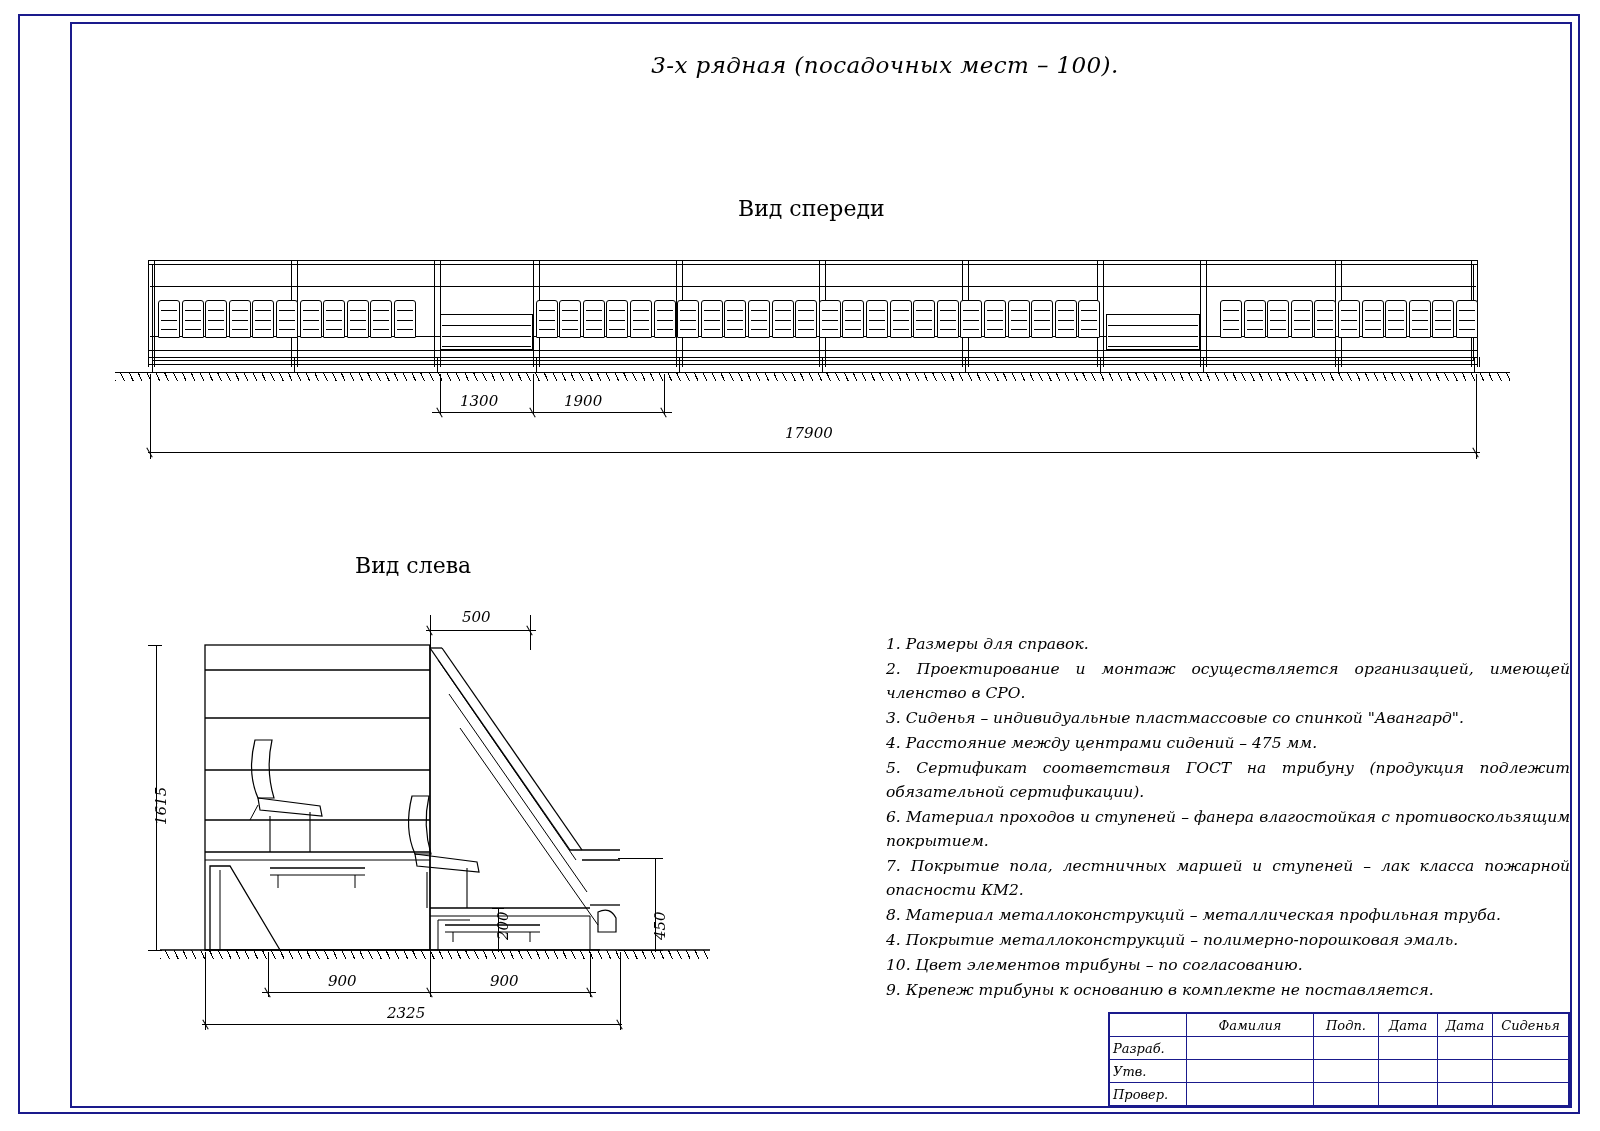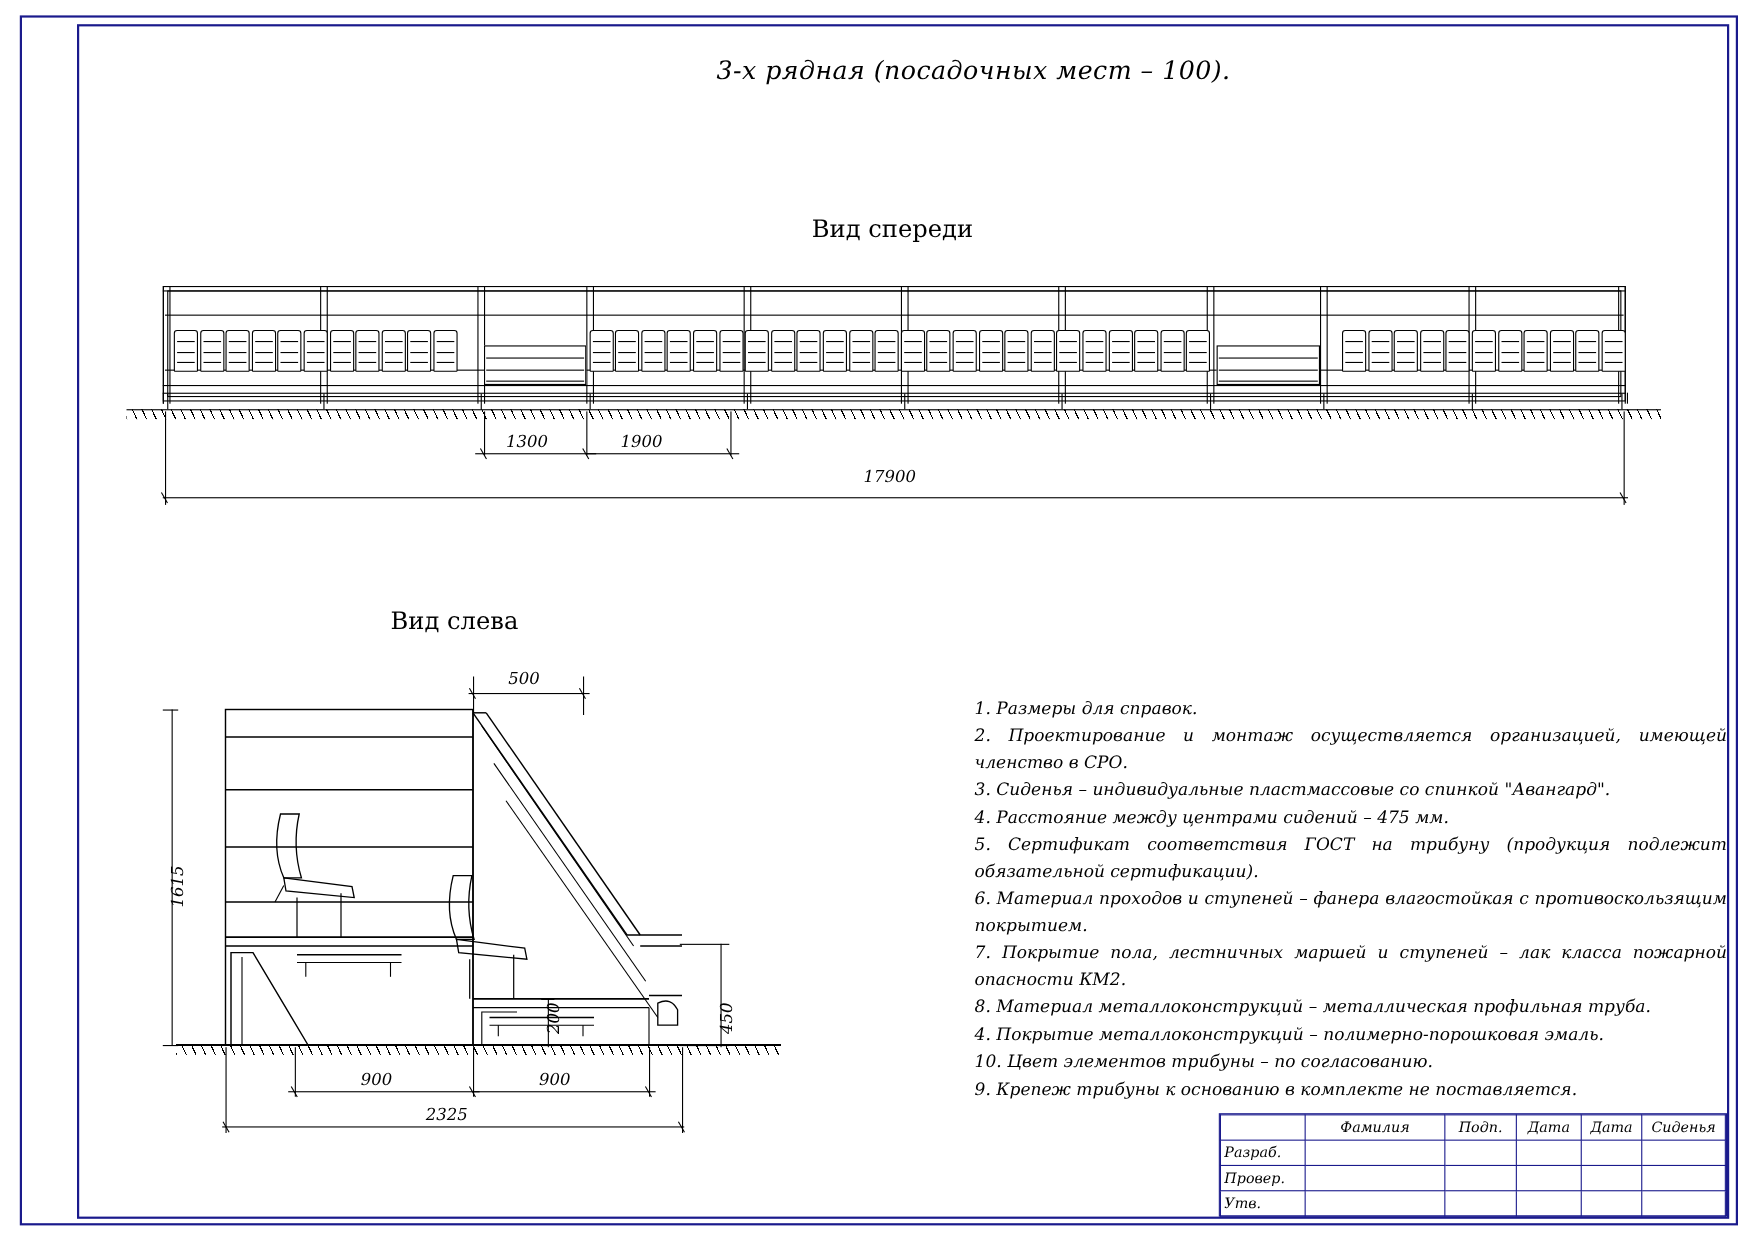--- a/index.html
+++ b/index.html
@@ -520,29 +520,29 @@
       </tr>
       <tr>
         <td class="lab">Разраб.</td>
         <td></td>
         <td></td>
         <td></td>
         <td></td>
         <td></td>
       </tr>
       <tr>
-        <td class="lab">Провер.</td>
+        <td class="lab">Утв.</td>
         <td></td>
         <td></td>
         <td></td>
         <td></td>
         <td></td>
       </tr>
       <tr>
-        <td class="lab">Утв.</td>
+        <td class="lab">Провер.</td>
         <td></td>
         <td></td>
         <td></td>
         <td></td>
         <td></td>
       </tr>
     </tbody>
       </table>
   </div>
 

